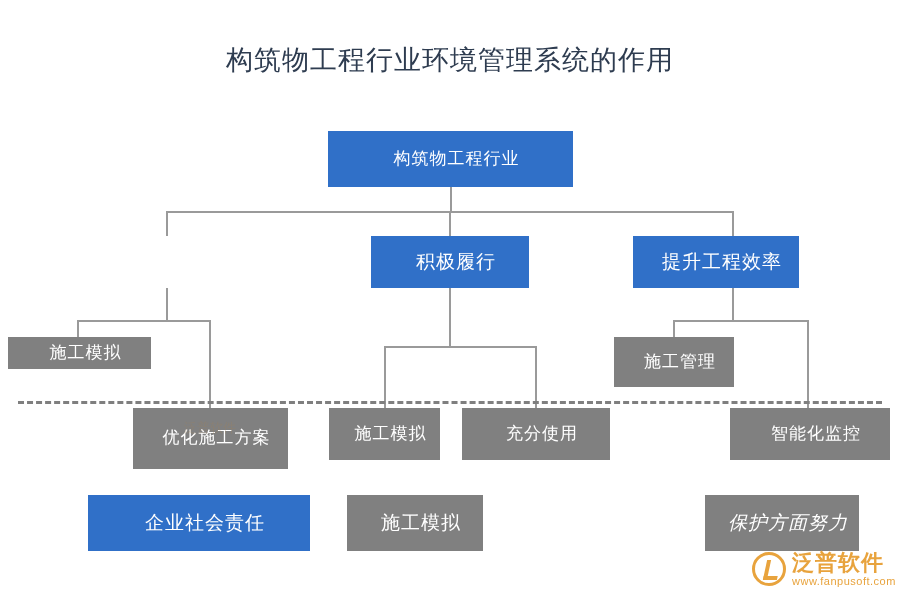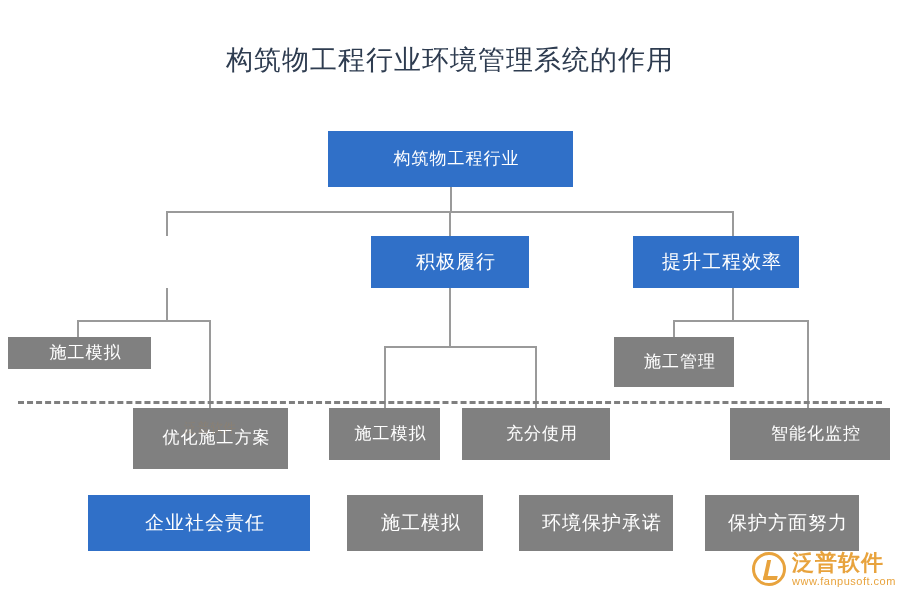--- a/index.html
+++ b/index.html
@@ -154,22 +154,21 @@
   <div class="node gray" style="left:8px; top:337px; width:143px; height:32px;">施工模拟</div>
   <div class="node gray" style="left:614px; top:337px; width:120px; height:50px;">施工管理</div>
 
   <div class="node gray" style="left:133px; top:408px; width:155px; height:61px;">优化施工方案</div>
   <div class="node gray" style="left:329px; top:408px; width:111px; height:52px;">施工模拟</div>
   <div class="node gray" style="left:462px; top:408px; width:148px; height:52px;">充分使用</div>
   <div class="node blue big" style="left:88px; top:495px; width:222px; height:56px;">企业社会责任</div>
 
   <div class="node gray" style="left:730px; top:408px; width:160px; height:52px;">智能化监控</div>
   <div class="node gray big" style="left:347px; top:495px; width:136px; height:56px;">施工模拟</div>
-  <div class="node gray big" style="left:519px; top:495px; width:154px; height:56px;">环境保护承诺</div>
-  <div class="node gray big" style="left:705px; top:495px; width:154px; height:56px;">保护方面努力</div>
+  <div class="node gray big" style="left:705px; top:495px; width:154px; height:56px;font-style:italic;">保护方面努力</div>
 
   <div id="ghost">泛普软件</div>
 
   <div id="logo">
     <div class="mark"></div>
     <div class="cn">泛普软件</div>
     <div class="en">www.fanpusoft.com</div>
   </div>
 
 </div>

